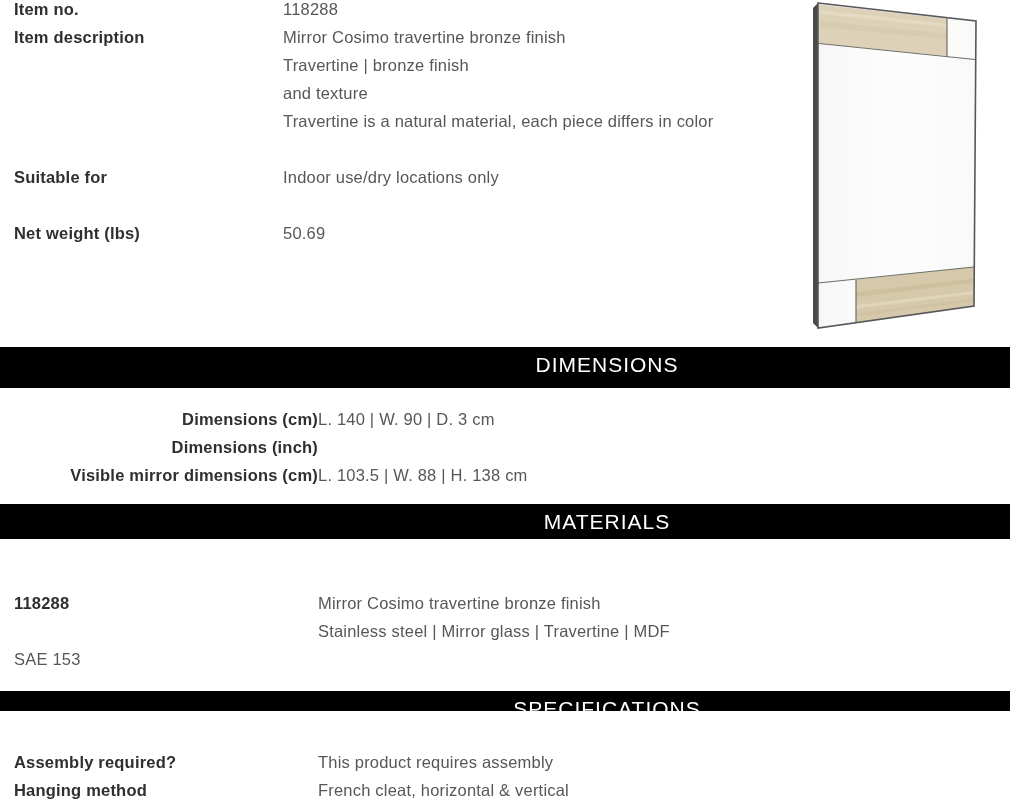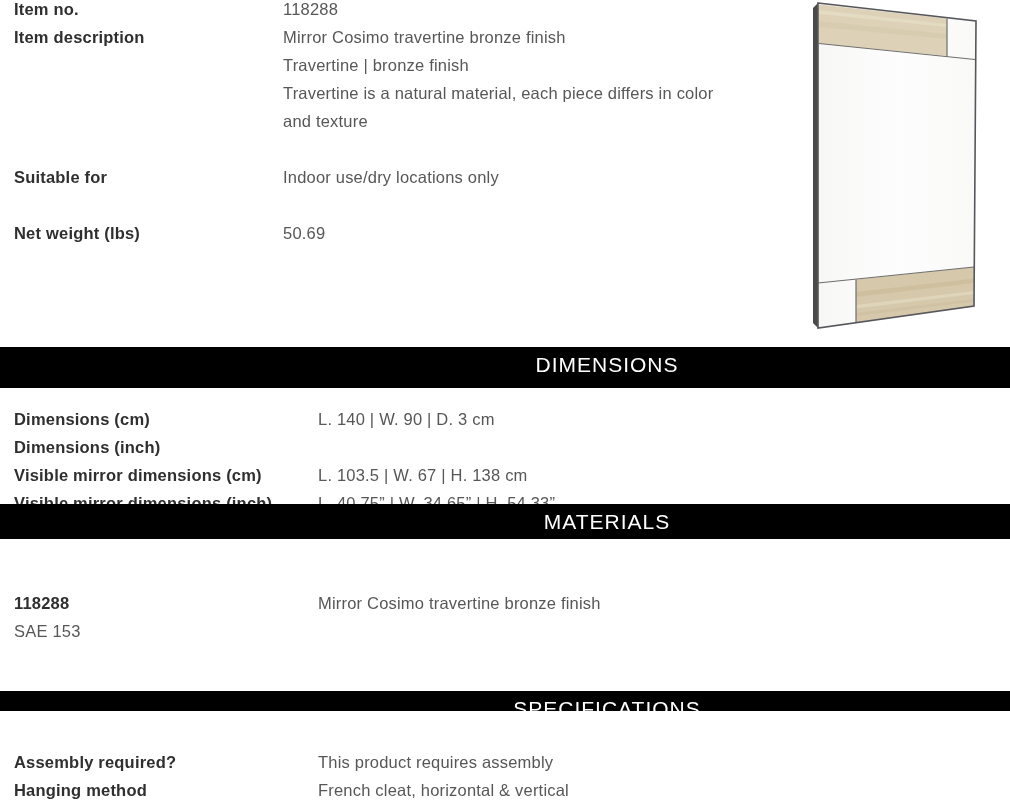--- a/index.html
+++ b/index.html
@@ -30,42 +30,42 @@
     box-sizing: border-box;
   }
   .banner-1 { top: 347px; height: 41px; line-height: 35px; }
   .banner-2 { top: 504px; height: 35px; line-height: 35px; }
   .banner-3 { top: 691px; height: 20px; line-height: 36px; }
   .banner .banner-title { font-size: 21px; letter-spacing: 1px; font-weight: 500; }
 
   
   .section-rows { position: absolute; left: 14px; width: 792px; }
   .section-rows .lab { width: 304px; }
-  .rows-dimensions { top: 405px; }
+  .rows-dimensions { top: 405px; text-align: right; }
   .rows-materials { top: 589px; }
   .rows-specifications { top: 748px; }
 
   
   .product-image { position: absolute; left: 780px; top: 0; width: 230px; height: 345px; }
 </style>
 </head>
 <body>
 
 <div class="header-block txt">
   <div class="trow">
     <span class="lab">Item no.</span>
     <span class="val">118288</span>
   </div>
   <div class="trow">
     <span class="lab">Item description</span>
     <div class="val">
       <div>Mirror Cosimo travertine bronze finish</div>
       <div>Travertine | bronze finish</div>
+      <div>and texture</div>
       <div>Travertine is a natural material, each piece differs in color</div>
-      <div>and texture</div>
     </div>
   </div>
   <div class="sp28"></div>
   <div class="trow">
     <span class="lab">Suitable for</span>
     <span class="val">Indoor use/dry locations only</span>
   </div>
   <div class="sp28"></div>
   <div class="trow">
     <span class="lab">Net weight (lbs)</span>
@@ -109,35 +109,35 @@
 <div class="section-rows rows-dimensions txt">
   <div class="trow">
     <span class="lab">Dimensions (cm)</span>
     <span class="val">L. 140 | W. 90 | D. 3 cm</span>
   </div>
   <div class="trow">
     <span class="lab">Dimensions (inch)</span>
   </div>
   <div class="trow">
     <span class="lab">Visible mirror dimensions (cm)</span>
-    <span class="val">L. 103.5 | W. 67 | H. 138 cm</span>
-  </div>
-  <div class="trow">
-    <span class="lab">Visible mirror dimensions (inch)</span>
-    <span class="val">L. 40.75” | W. 34.65” | H. 54.33”</span>
+    <span class="val">L. 103.5 | W. 88 | H. 138 cm</span>
   </div>
 </div>
 
 <div class="banner banner-2">
   <span class="banner-title">MATERIALS</span>
 </div>
 <div class="section-rows rows-materials txt">
   <div class="trow">
     <span class="lab">118288</span>
     <span class="val">Mirror Cosimo travertine bronze finish</span>
+  </div>
+  <div class="trow">
+    <span class="lab"></span>
+    <span class="val">Stainless steel | Mirror glass | Travertine | MDF</span>
   </div>
   <div class="trow">
     <span class="val">SAE 153</span>
   </div>
 </div>
 
 <div class="banner banner-3">
   <span class="banner-title">SPECIFICATIONS</span>
 </div>
 <div class="section-rows rows-specifications txt">

